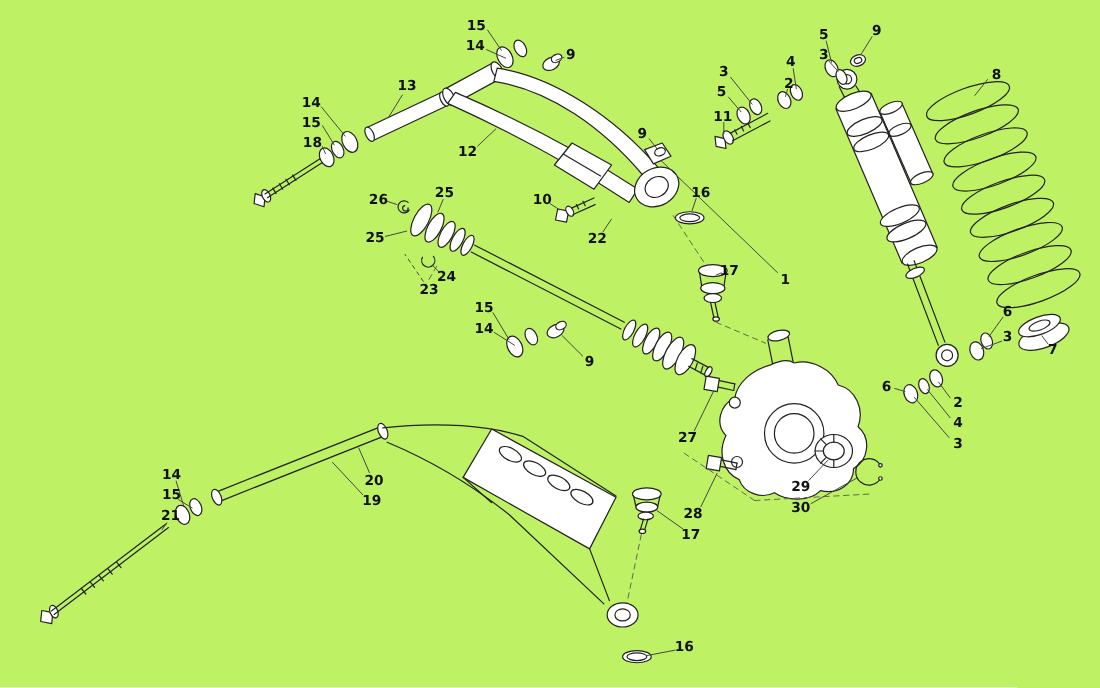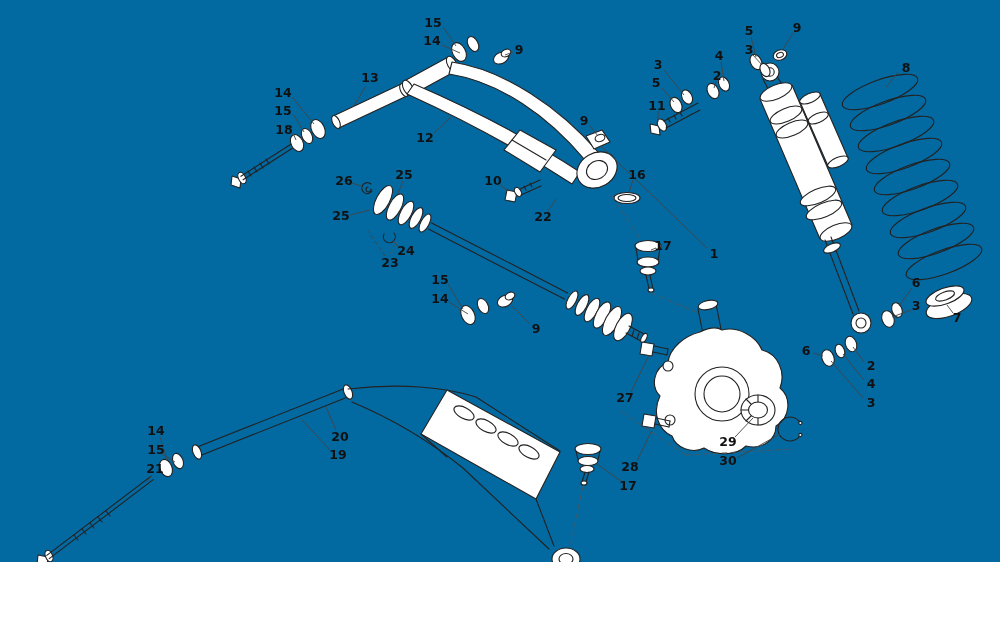--- a/index.html
+++ b/index.html
@@ -1,16 +1,16 @@
 <!DOCTYPE html>
 <html><head>
 <meta charset="utf-8">
 <style>
   html,body{margin:0;padding:0;background:#ffffff;}
-  #page{position:relative;width:1000px;height:562px;background:#0369a1;overflow:hidden;
+  #page{position:relative;width:1000px;height:625px;background:#bef264;overflow:hidden;
         font-family:"DejaVu Sans",sans-serif;}
   svg{display:block;}
   .leader{stroke:#444;stroke-width:0.9;fill:none;}
   .leader.dashed{stroke-dasharray:4 3;}
   .callout{font:600 12.5px "DejaVu Sans",sans-serif;fill:#111;}
   .refline{stroke:#555;stroke-width:0.8;stroke-dasharray:5 4;fill:none;}
 </style>
 </head>
 <body>
 

